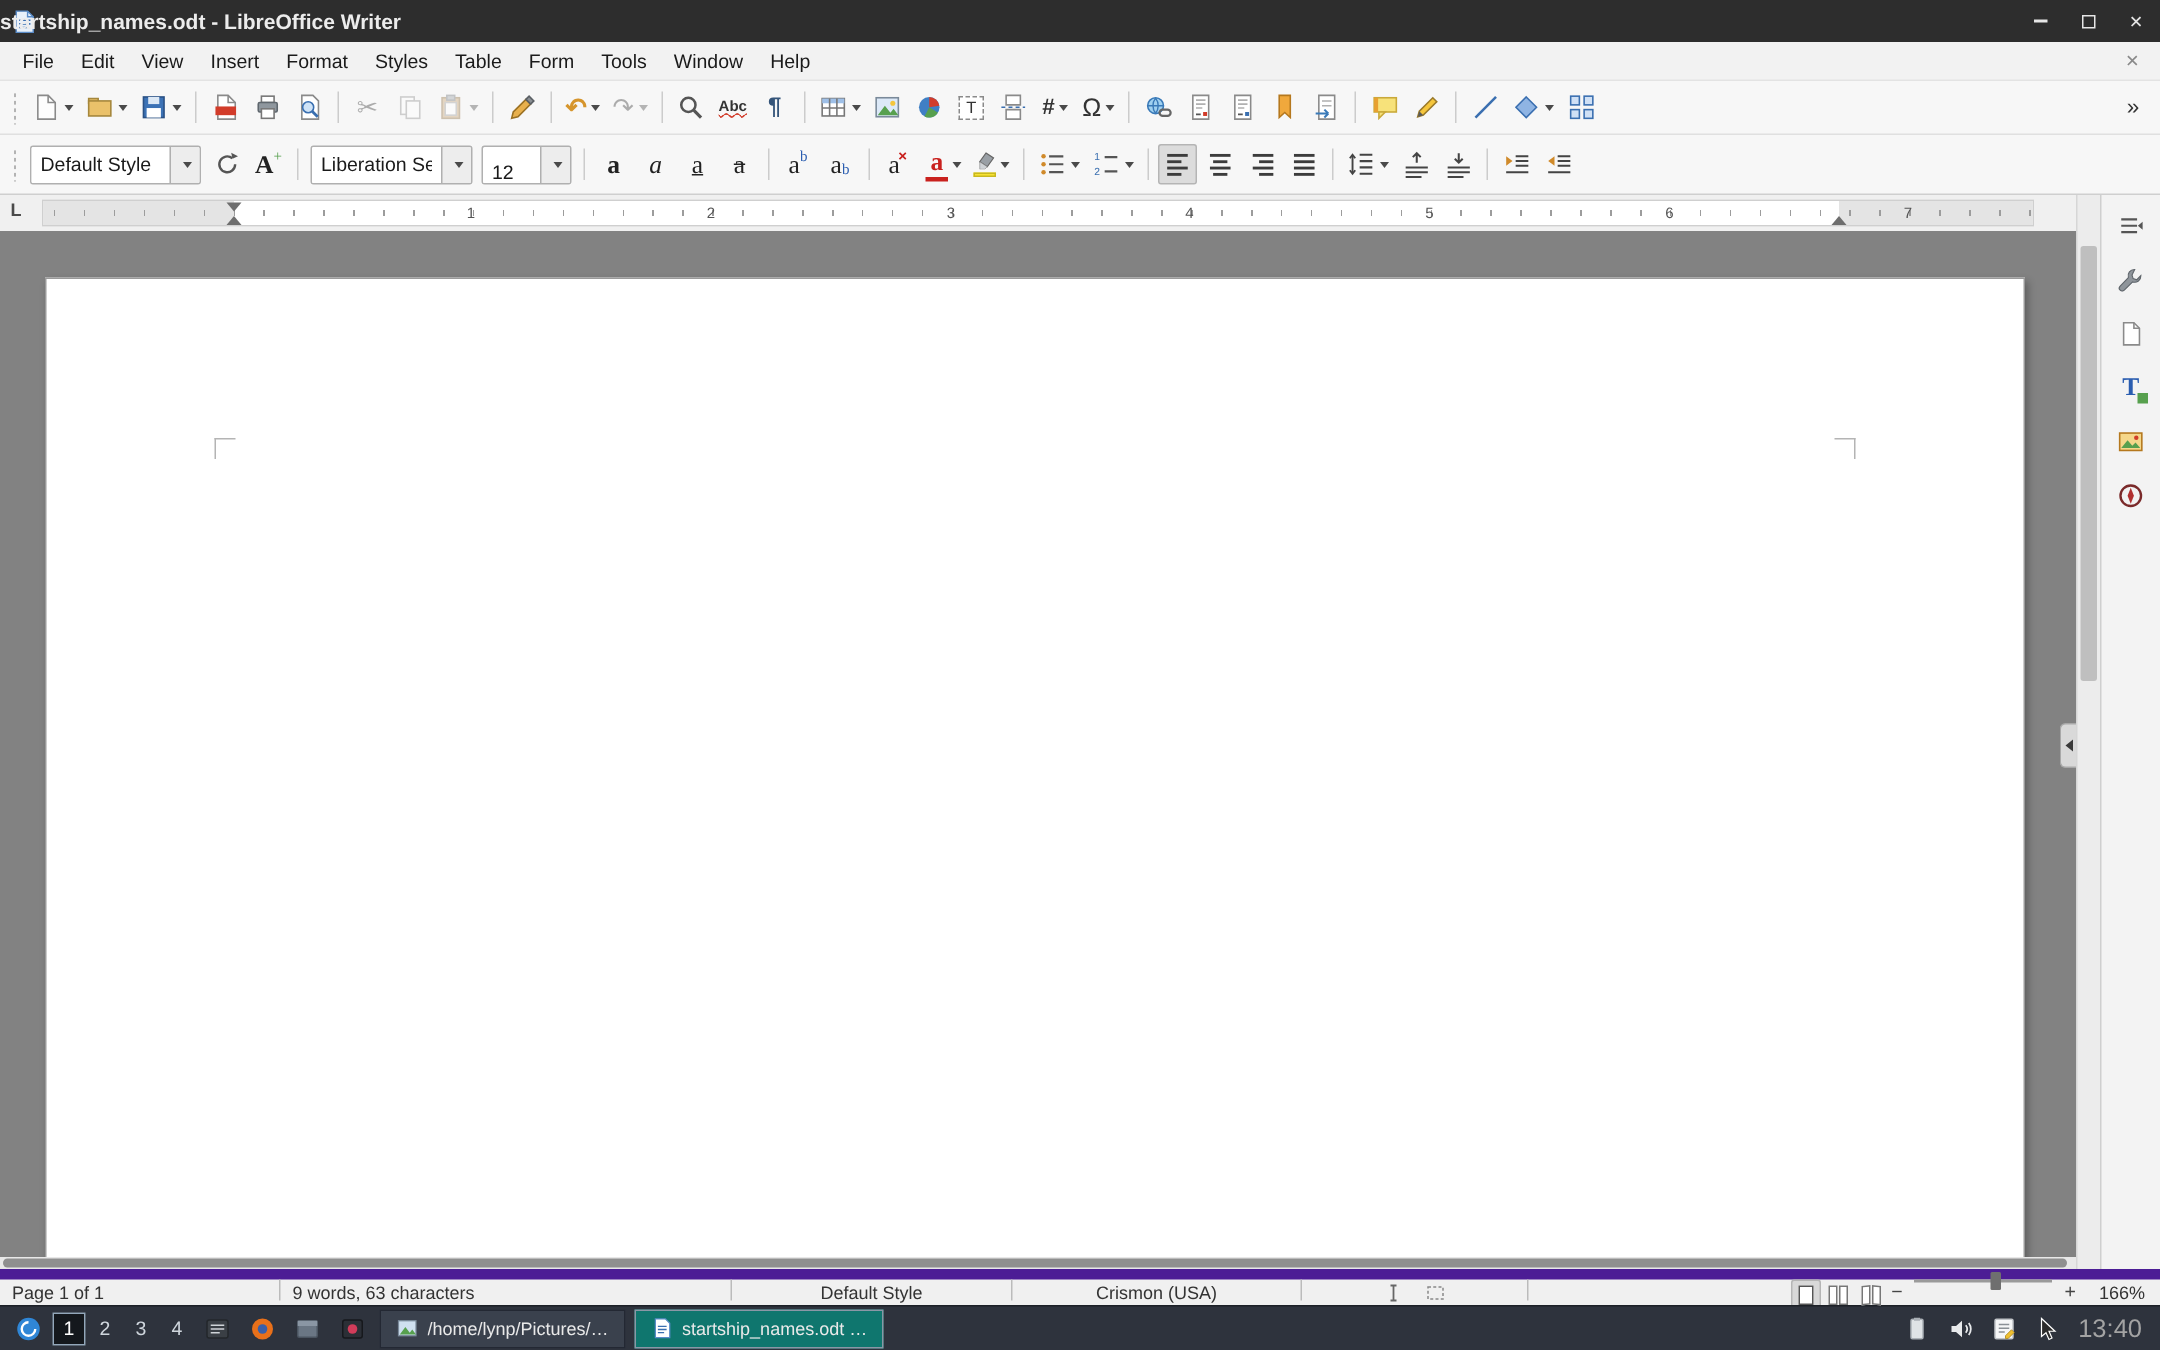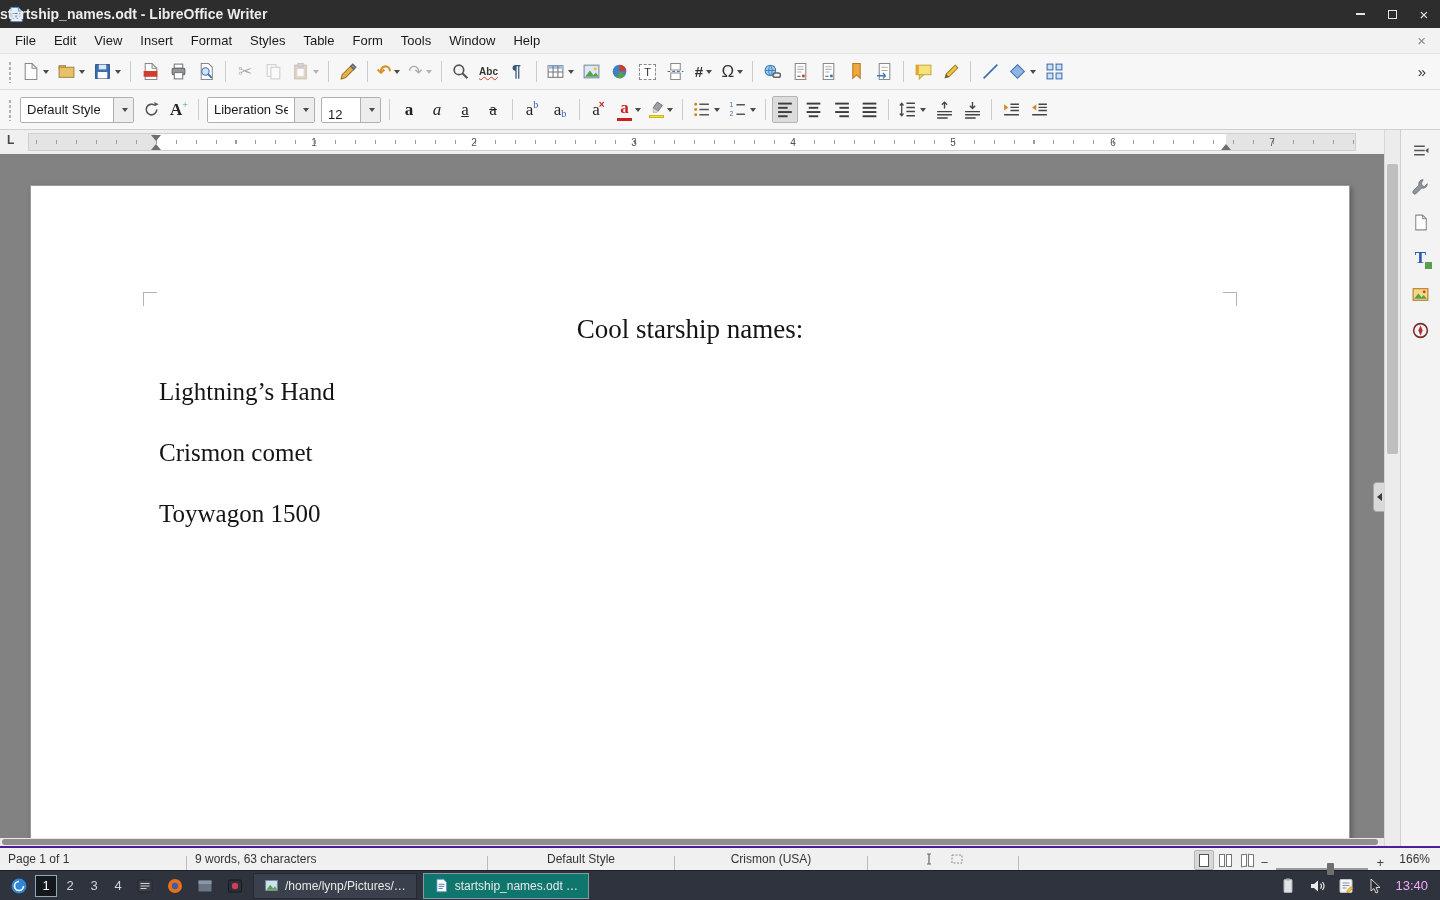--- a/index.html
+++ b/index.html
@@ -78,21 +78,21 @@
 .hscroll{height:8px;background:#e8e8e8;position:relative;flex:none}
 .hthumb{position:absolute;left:2px;top:1px;height:6px;width:1376px;background:#8f8f8f;border-radius:3px}
 .vscroll{width:16px;background:#ececec;border-left:1px solid #d6d6d6;position:relative;flex:none}
 .vthumb{position:absolute;left:2px;top:34px;width:11px;height:290px;background:#bfbfbf;border-radius:2px}
 .sidebar{width:40px;background:#f3f3f3;border-left:1px solid #cfcfcf;display:flex;flex-direction:column;align-items:center;padding-top:4px;gap:4px;flex:none}
 .sbtn{width:32px;height:32px;display:flex;align-items:center;justify-content:center;border-radius:3px;position:relative}
 .sT{font-size:17px;font-weight:bold;color:#2a5db0;font-family:"Liberation Serif",serif}
 .sTsw{position:absolute;right:5px;bottom:5px;width:7px;height:7px;background:#57a04e}
 
 
-.statusbar{height:24px;background:#f0f0f0;border-top:2px solid #4c1d95;display:flex;align-items:flex-end;font-size:12px;color:#333;flex:none}
+.statusbar{height:24px;background:#f0f0f0;border-top:7px solid #4c1d95;display:flex;align-items:flex-start;font-size:12px;color:#333;flex:none}
 .sf{display:flex;align-items:center;padding:0 8px;height:100%;white-space:nowrap;overflow:hidden}
 .sf.center{justify-content:center}
 .ssep{width:1px;height:14px;background:#bbb}
 .grow{flex:1}
 .vp{width:10px;height:13px;border:1px solid #555;background:#fff;margin:0 1px}
 .vp2{width:6px;height:13px;border:1px solid #777;background:#fff;margin:0 .5px}
 .viewbtn{display:flex;align-items:center;justify-content:center;height:20px;padding:0 3px;border-radius:2px;margin:0 1px}
 .viewbtn.on{background:#d8d8d8;border:1px solid #b5b5b5}
 .ztrack{width:92px;height:2px;background:#9a9a9a;position:relative;margin:0 6px}
 .zthumb{position:absolute;left:55%;top:-5px;width:7px;height:12px;background:#6f6f6f;border-radius:1px}
@@ -102,21 +102,21 @@
 
 .taskbar{height:30px;background:#2e333d;border-top:1px solid #1c2027;display:flex;align-items:center;padding:0 4px;color:#e8e8e8;flex:none}
 .tstart{width:24px;height:24px;display:flex;align-items:center;justify-content:center;margin:0 3px}
 .ws{width:22px;height:22px;display:flex;align-items:center;justify-content:center;color:#cfd6dd;font-size:13px;margin:0 1px;border:1px solid transparent}
 .ws.on{background:#14181d;border-color:#93a7ba;color:#fff}
 .launch{width:26px;height:26px;display:flex;align-items:center;justify-content:center;margin:0 2px}
 .twin{display:flex;align-items:center;gap:6px;height:26px;margin:0 3px;padding:0 10px;background:#3a414d;border:1px solid #232833;font-size:12px;color:#e9e9e9;max-width:195px}
 .twin.on{background:#0f766e;border-color:#8a97a6}
 .twin .tt{white-space:nowrap;overflow:hidden;text-overflow:ellipsis}
 .tray{margin-left:auto;display:flex;align-items:center;gap:11px;padding-right:8px}
-.clock{font-size:13px;color:#f0abfc}
+.clock{font-size:17px;color:#a3a3a3}
 .ti{width:18px;height:18px;display:block}
 </style>
 </head>
 <body>
 
 <div class="screen">
 
   <div class="titlebar">
     <svg class="appic" viewBox="0 0 18 18">
       <path d="M3 1.5h8L15 5.5v11H3z" fill="#e9f1fa" stroke="#5a8cc8"></path>
@@ -562,26 +562,20 @@
           <div class="mk mkl1"></div>
           <div class="mk mkl2"></div>
           <div class="mk mkr"></div>
         </div>
       </div>
 
       <div class="docwrap">
         <div class="page">
           <div class="cmark tl"></div>
           <div class="cmark tr"></div>
-          <div class="textarea">
-            <p class="heading">Cool starship names:</p>
-            <p class="bodyp">Lightning’s Hand</p>
-            <p class="bodyp">Crismon comet</p>
-            <p class="bodyp">Toywagon 1500</p>
-          </div>
         </div>
         <div class="sbcollapse">
             <span class="tri-l"></span>
           </div>
       </div>
 
       <div class="hscroll">
         <div class="hthumb"></div>
       </div>
     </div>

